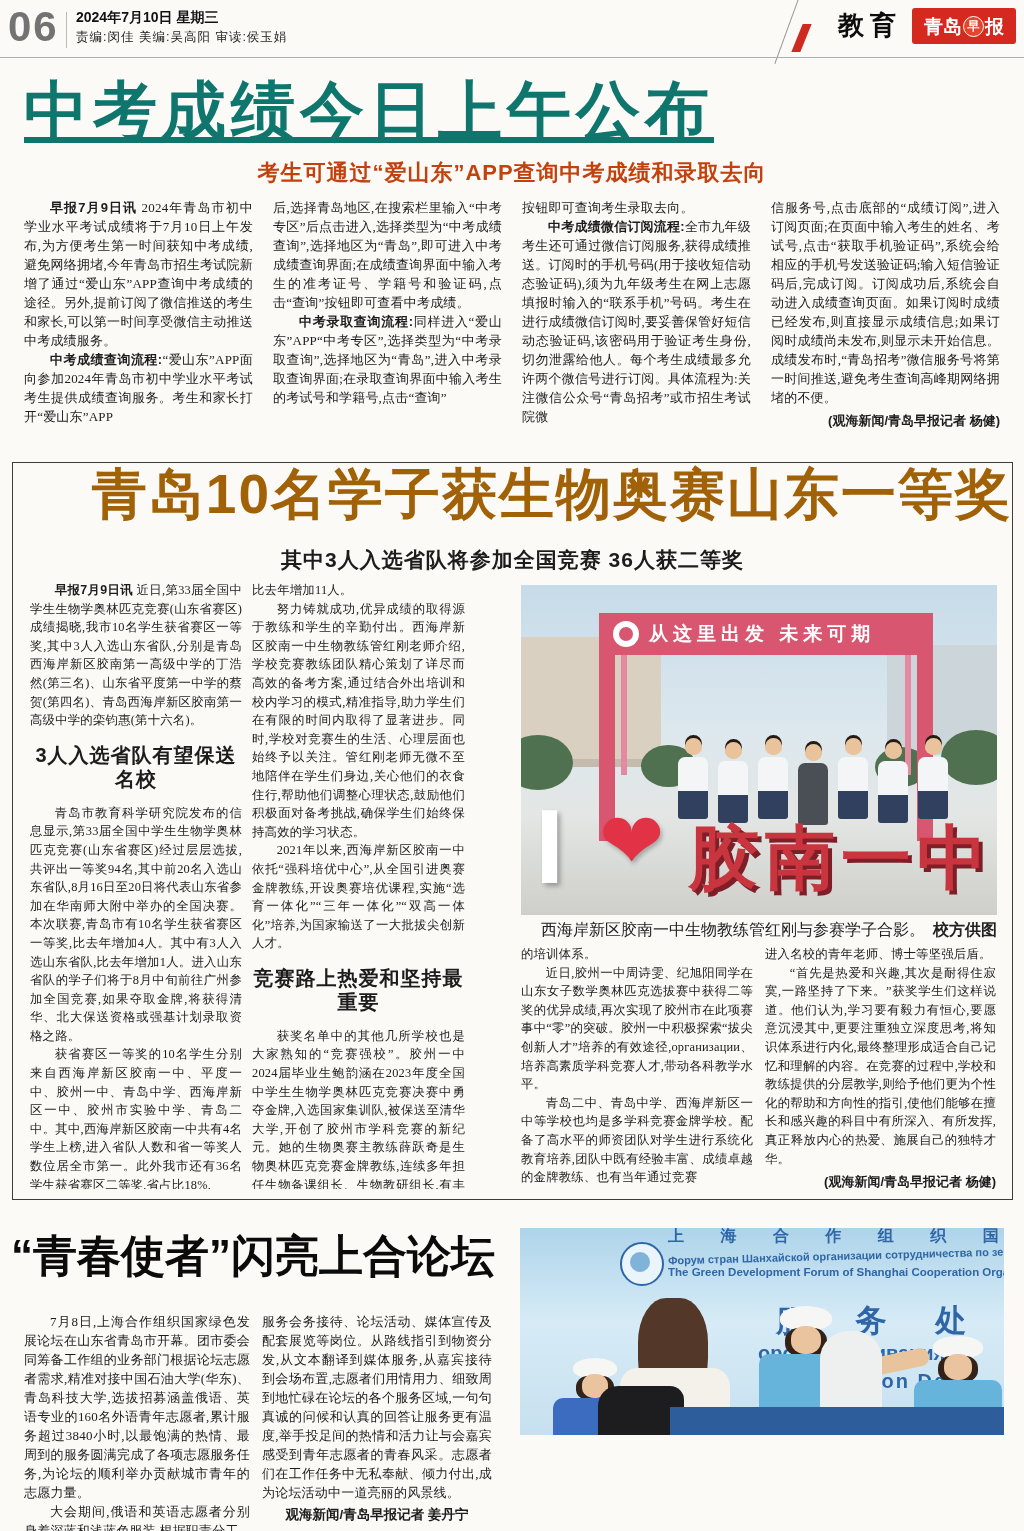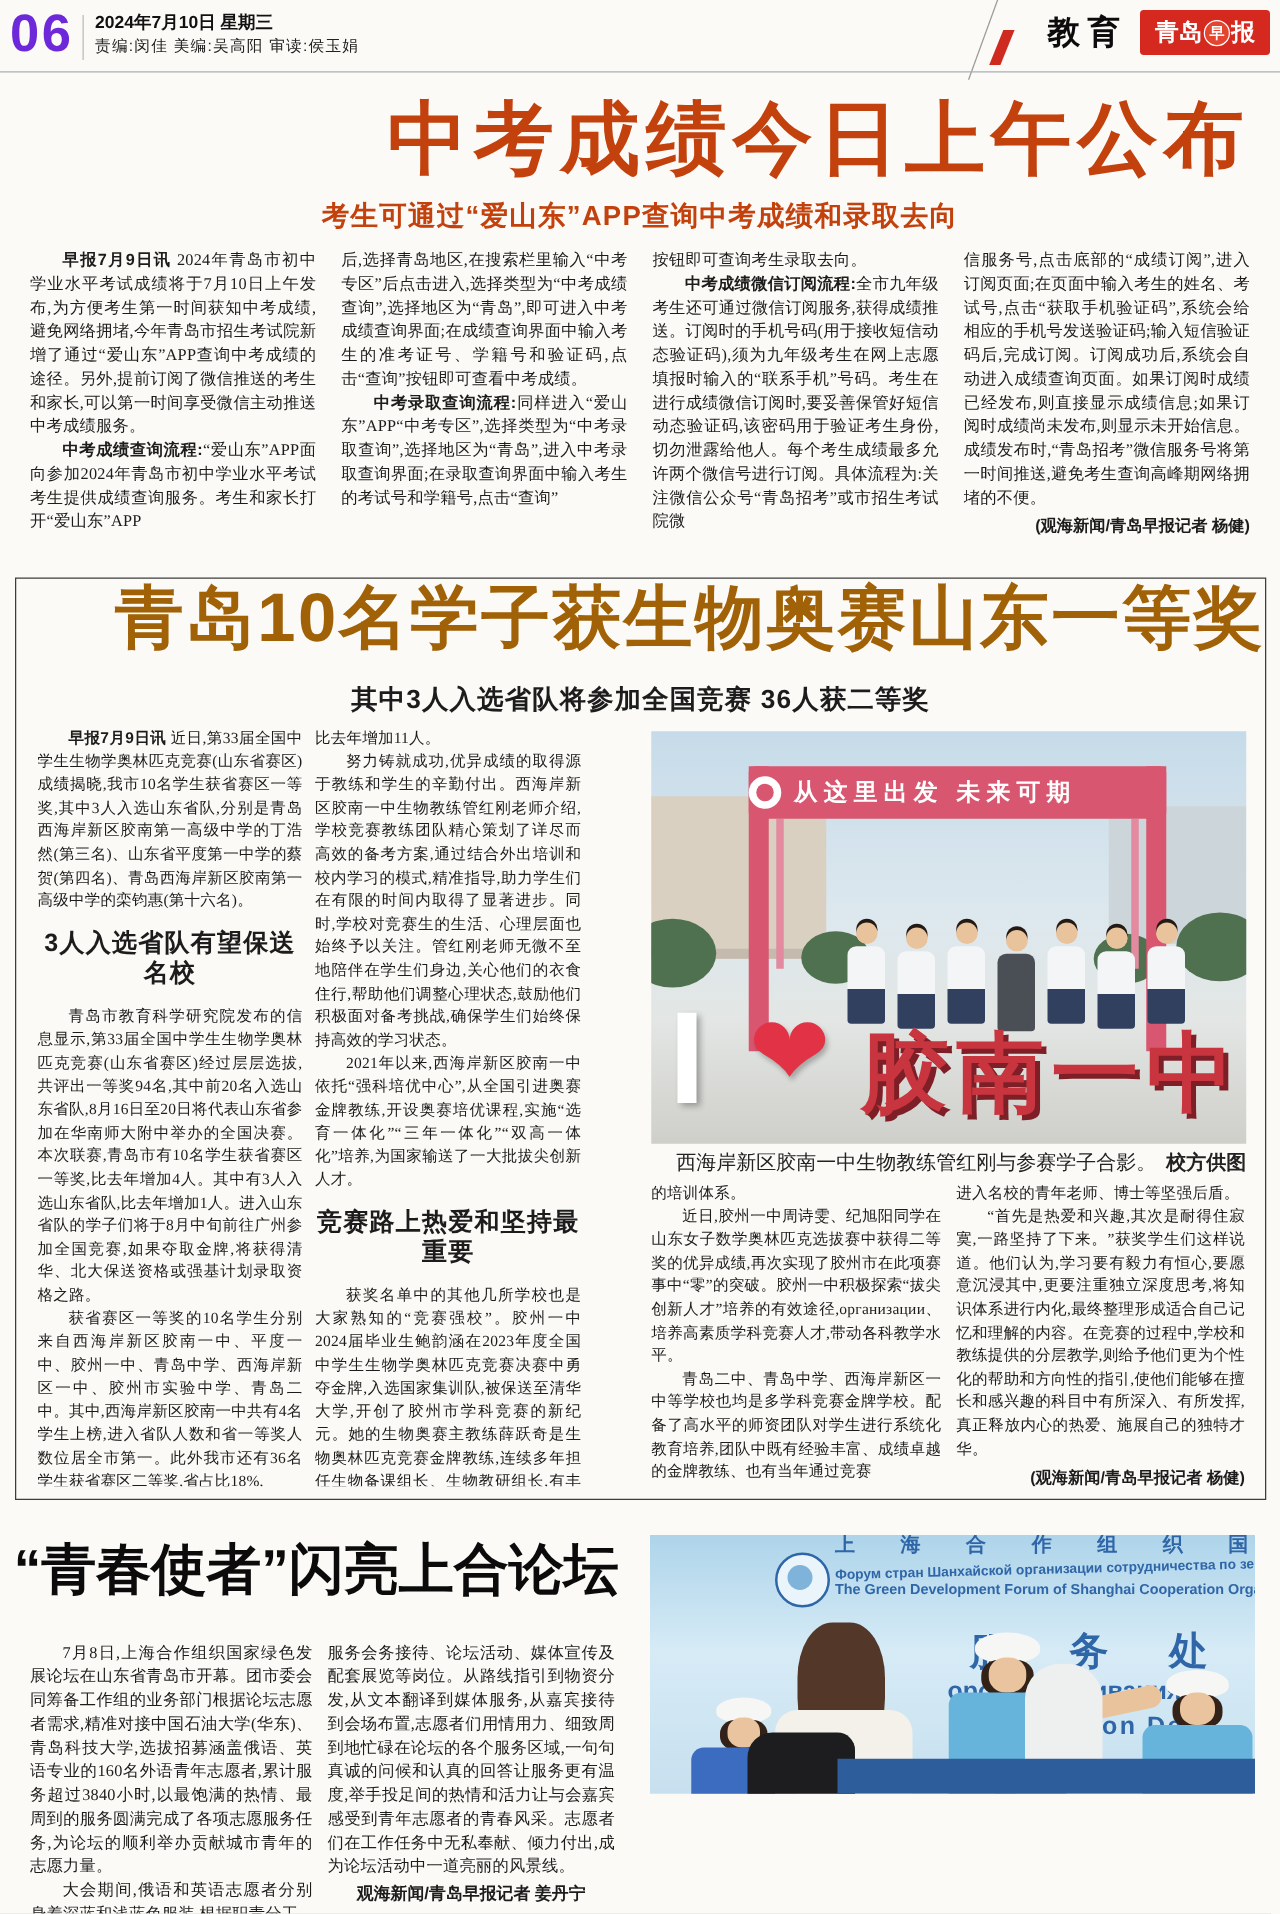--- a/index.html
+++ b/index.html
@@ -1,38 +1,38 @@
 <!DOCTYPE html>
 <html><head>
 <meta charset="utf-8">
 <style>
   html,body{margin:0;padding:0;background:#dddcd8;}
   .page{position:relative;width:1024px;height:1531px;background:#fbfaf7;overflow:hidden;
         font-family:"Liberation Serif",serif;color:#1c1c1c;margin:0 auto;}
   
-  .pagenum{position:absolute;left:8px;top:6px;font:700 42px/1 "Liberation Sans",sans-serif;color:#6d28d9;letter-spacing:2px;}
+  .pagenum{position:absolute;left:8px;top:6px;font:700 42px/1 "Liberation Sans",sans-serif;color:#737373;letter-spacing:2px;}
   .hdiv{position:absolute;left:66px;top:12px;width:1px;height:36px;background:#bbb;}
   .hdate{position:absolute;left:76px;top:10px;font:700 14px/1 "Liberation Sans",sans-serif;color:#111;}
   .heds{position:absolute;left:76px;top:31px;font:400 12.5px/1 "Liberation Sans",sans-serif;color:#222;letter-spacing:1px;}
   .hrule{position:absolute;left:0;top:57px;width:1024px;height:1px;background:#a9b0b4;}
   .diag{position:absolute;right:236px;top:-8px;width:1px;height:74px;background:#9a9a9a;transform:rotate(20deg);}
   .rstripe{position:absolute;right:218px;top:24px;width:9px;height:28px;background:#cf2a20;transform:skewX(-22deg);}
   .section{position:absolute;right:122px;top:12px;font:700 26px/1 "Liberation Sans",sans-serif;color:#0c0c0c;letter-spacing:6px;}
   .masthead{position:absolute;right:8px;top:8px;width:104px;height:36px;background:#d5281e;border-radius:3px;
             color:#fff;display:flex;align-items:center;justify-content:center;font:900 19px/1 "Liberation Sans",sans-serif;}
   .masthead .sun{display:inline-block;width:19px;height:19px;border:1.5px solid #fff;border-radius:50%;
             font-size:12px;line-height:19px;text-align:center;margin:0 1px;background:#e4452f;}
   
   .p{margin:0;font-size:13px;line-height:19px;text-align:justify;letter-spacing:.2px;}
   .ind{text-indent:2em;}
   .ld{font-weight:700;font-family:"Liberation Sans",sans-serif;}
   .byline{font:700 13px/20px "Liberation Sans",sans-serif;text-align:right;margin-top:4px;}
   
-  .a1h{position:absolute;left:24px;top:76px;width:976px;text-align:right;
-       font:900 64px/1.1 "Liberation Sans",sans-serif;color:#c2410c;letter-spacing:5px;}
+  .a1h{position:absolute;left:24px;top:76px;width:976px;text-align:left;
+       font:900 64px/1.1 "Liberation Sans",sans-serif;color:#0f766e;letter-spacing:5px;text-decoration:underline;}
   .a1s{position:absolute;left:24px;top:160px;width:976px;text-align:center;
        font:700 22px/1.2 "Liberation Sans",sans-serif;color:#c2410c;letter-spacing:1px;}
   .a1cols{position:absolute;left:24px;top:198px;width:976px;height:256px;display:flex;gap:20px;overflow:hidden;}
   .a1cols .col{width:229px;overflow:hidden;}
   
   .a2{position:absolute;left:12px;top:462px;width:999px;height:736px;border:1px solid #3d3d3d;}
   .a2h{position:absolute;left:0;top:3px;width:999px;text-align:right;
        font:900 55px/1.05 "Liberation Sans",sans-serif;color:#a16207;letter-spacing:2px;}
   .a2s{position:absolute;left:0;top:84px;width:999px;text-align:center;
        font:700 21px/1.2 "Liberation Sans",sans-serif;letter-spacing:1px;}
@@ -45,21 +45,21 @@
   .caption{position:absolute;left:508px;top:457px;width:476px;text-align:right;font-size:16px;color:#222;}
   .caption b{font-family:"Liberation Sans",sans-serif;margin-left:8px;}
   
   .ph1{position:absolute;left:508px;top:122px;width:476px;height:330px;overflow:hidden;
        background:linear-gradient(180deg,#c6dbe9 0%,#dde8ee 45%,#e3e6e4 70%,#cfcfca 100%);}
   .ph1 .bldgL{position:absolute;left:0;top:52px;width:140px;height:130px;background:#d9d0c2;
        box-shadow:inset 0 -8px 0 #c4bbae;}
   .ph1 .bldgR{position:absolute;right:0;top:60px;width:110px;height:110px;background:#ccd5d9;}
   .ph1 .tree{position:absolute;width:70px;height:55px;border-radius:50%;background:#4f7150;}
   .ph1 .beam{position:absolute;left:78px;top:28px;width:334px;height:42px;background:#d8566f;border-radius:5px;
-       display:flex;align-items:center;color:#fff;font:700 19px "Liberation Sans",sans-serif;letter-spacing:5px;padding-left:0;box-sizing:border-box;}
+       display:flex;align-items:center;color:#fff;font:700 19px "Liberation Sans",sans-serif;letter-spacing:5px;padding-left:14px;box-sizing:border-box;}
   .ph1 .emb{width:26px;height:26px;border-radius:50%;background:#fff;margin-right:10px;flex:0 0 auto;
        display:flex;align-items:center;justify-content:center;}
   .ph1 .emb i{display:block;width:14px;height:14px;border-radius:50%;background:#d8566f;}
   .ph1 .pil{position:absolute;top:28px;width:16px;height:228px;background:#d8566f;}
   .ph1 .slat{position:absolute;top:70px;width:6px;height:120px;background:#e48aa0;}
   .fig{position:absolute;width:32px;}
   .fig .head{width:17px;height:17px;border-radius:50%;background:#e9c39c;margin:0 auto;
        box-shadow:inset 0 -3px 0 #e9c39c, 0 -3px 0 #231a14;}
   .fig .body{width:30px;height:62px;border-radius:7px 7px 3px 3px;margin:2px auto 0;}
   .uni{background:linear-gradient(180deg,#f3f5f7 0%,#f3f5f7 55%,#31405e 55%,#31405e 100%);}

